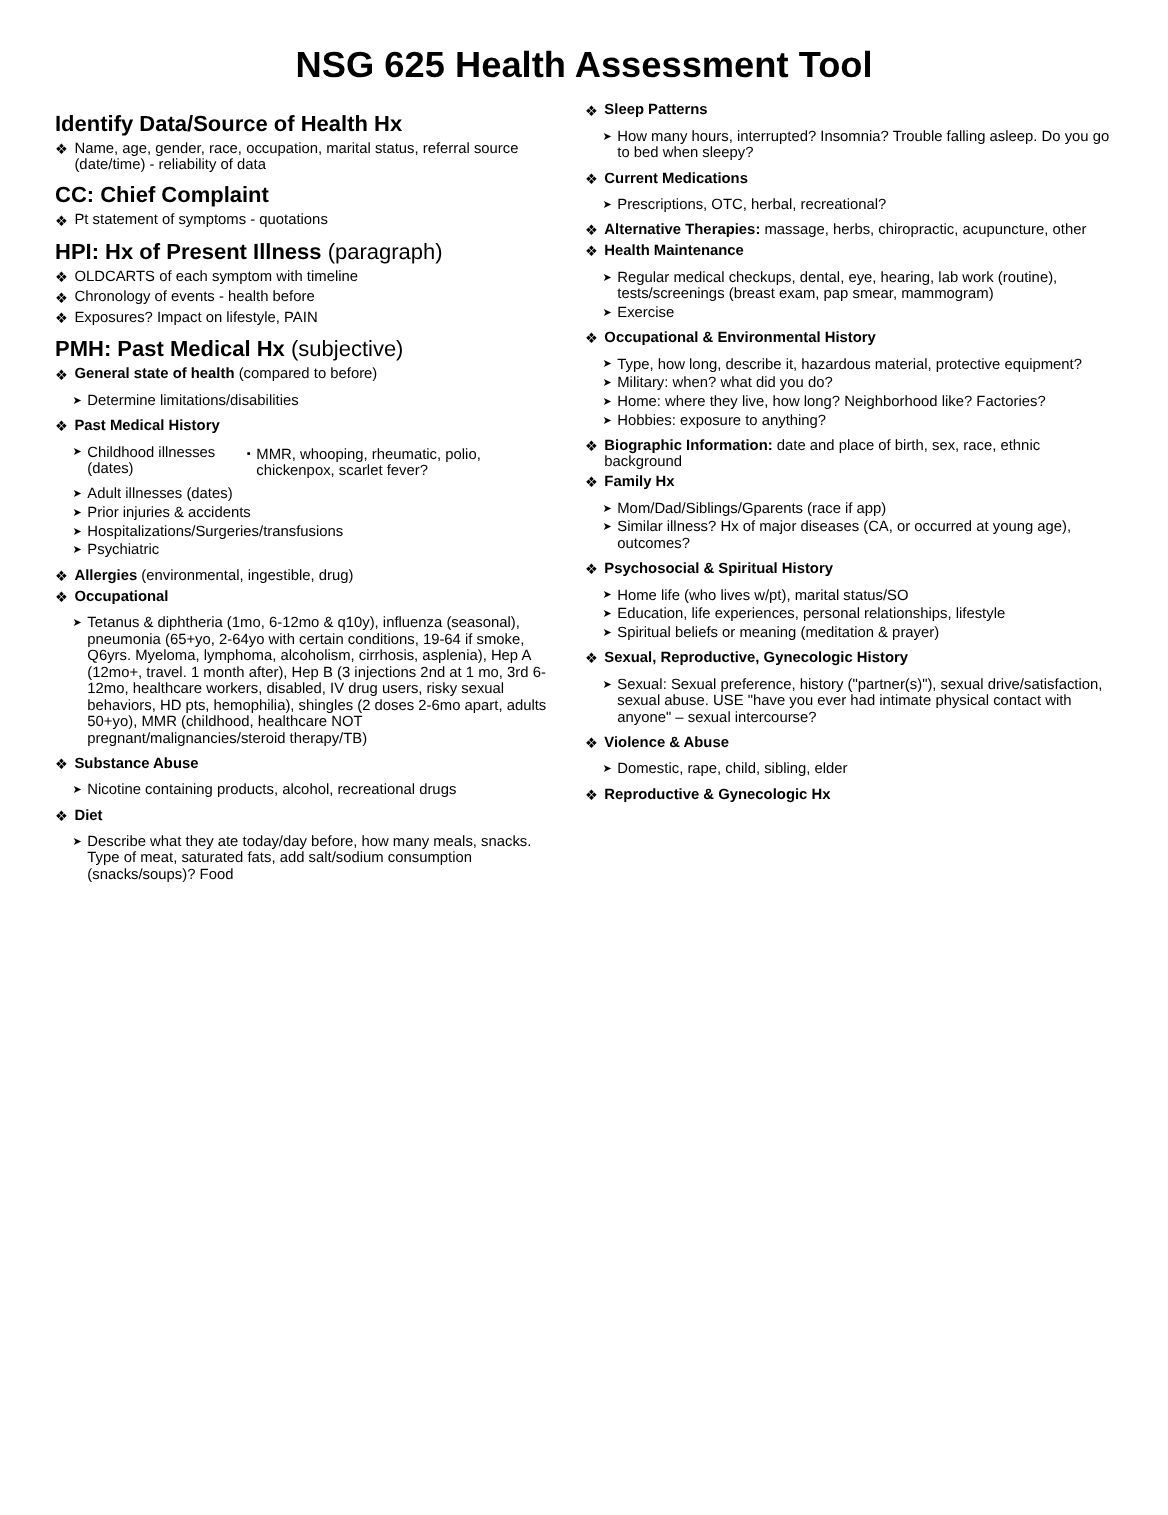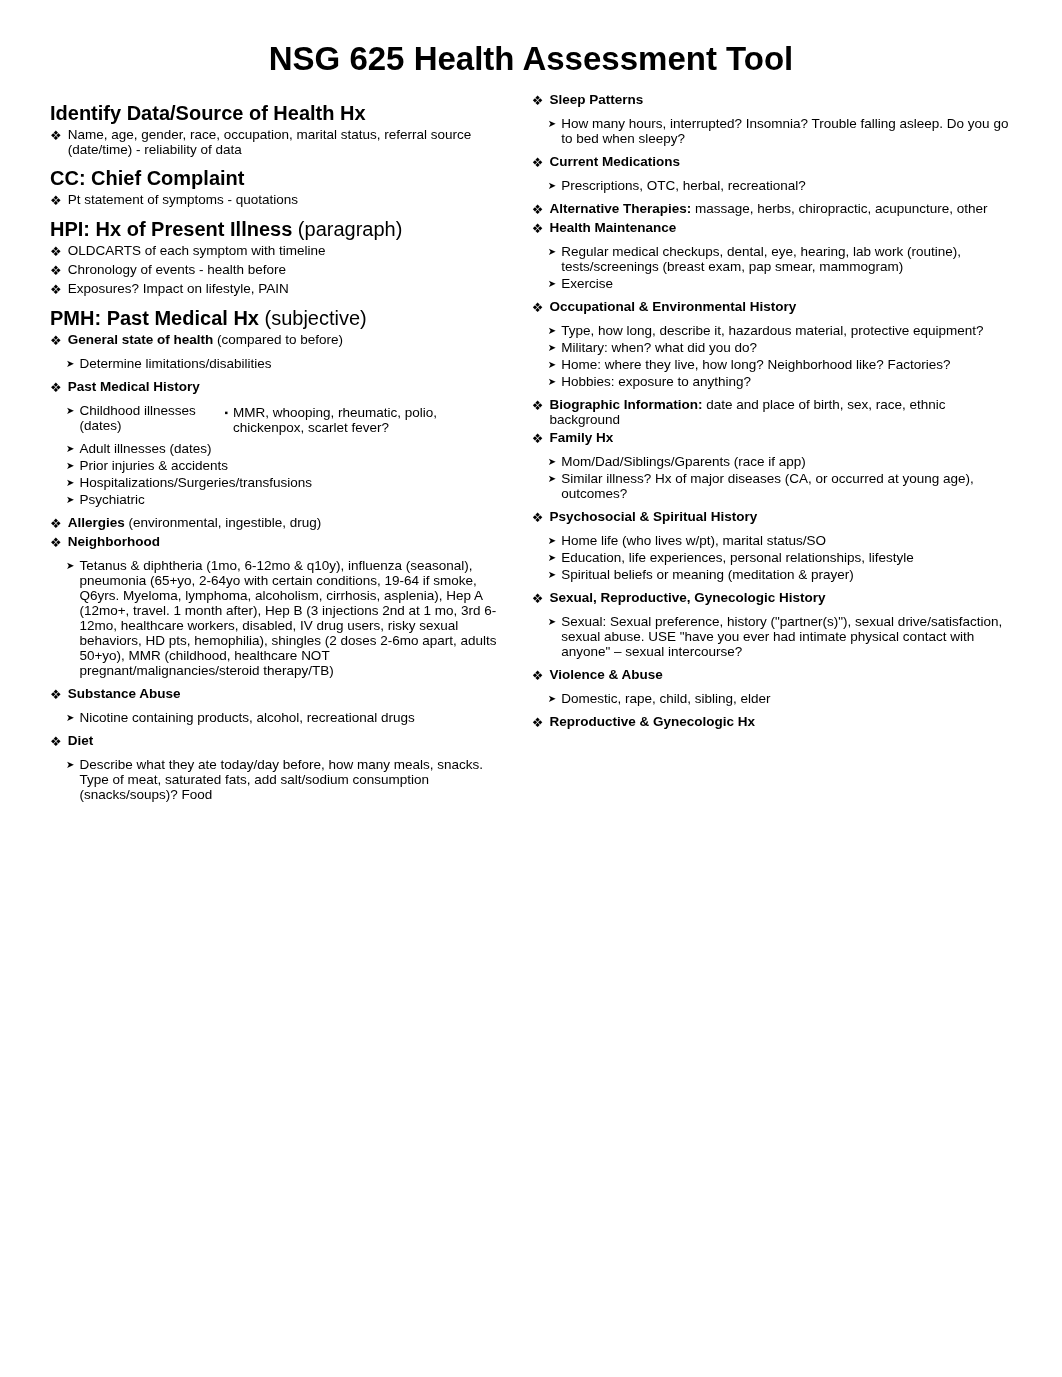--- a/index.html
+++ b/index.html
@@ -182,21 +182,21 @@
         <span class="diamond">❖</span>
         <span class="item-content">
           <span class="bold">Allergies</span><span> (environmental, ingestible, drug)</span>
         </span>
       </div>
     </div>
 
     <div>
       <div class="diamond-item">
         <span class="diamond">❖</span>
-        <span class="item-content bold">Neighborhood</span>
+        <span class="item-content bold">Occupational</span>
       </div>
       <ul class="arrow-list">
         <li>
             <span>Tetanus &amp; diphtheria (1mo, 6-12mo &amp; q10y), influenza (seasonal), pneumonia (65+yo, 2-64yo with certain conditions, 19-64 if smoke, Q6yrs. Myeloma, lymphoma, alcoholism, cirrhosis, asplenia), Hep A (12mo+, travel. 1 month after), Hep B (3 injections 2nd at 1 mo, 3rd 6-12mo, healthcare workers, disabled, IV drug users, risky sexual behaviors, HD pts, hemophilia), shingles (2 doses 2-6mo apart, adults 50+yo), MMR (childhood, healthcare NOT pregnant/malignancies/steroid therapy/TB)</span>
           </li>
       </ul>
     </div>
 
     <div>
       <div class="diamond-item">

